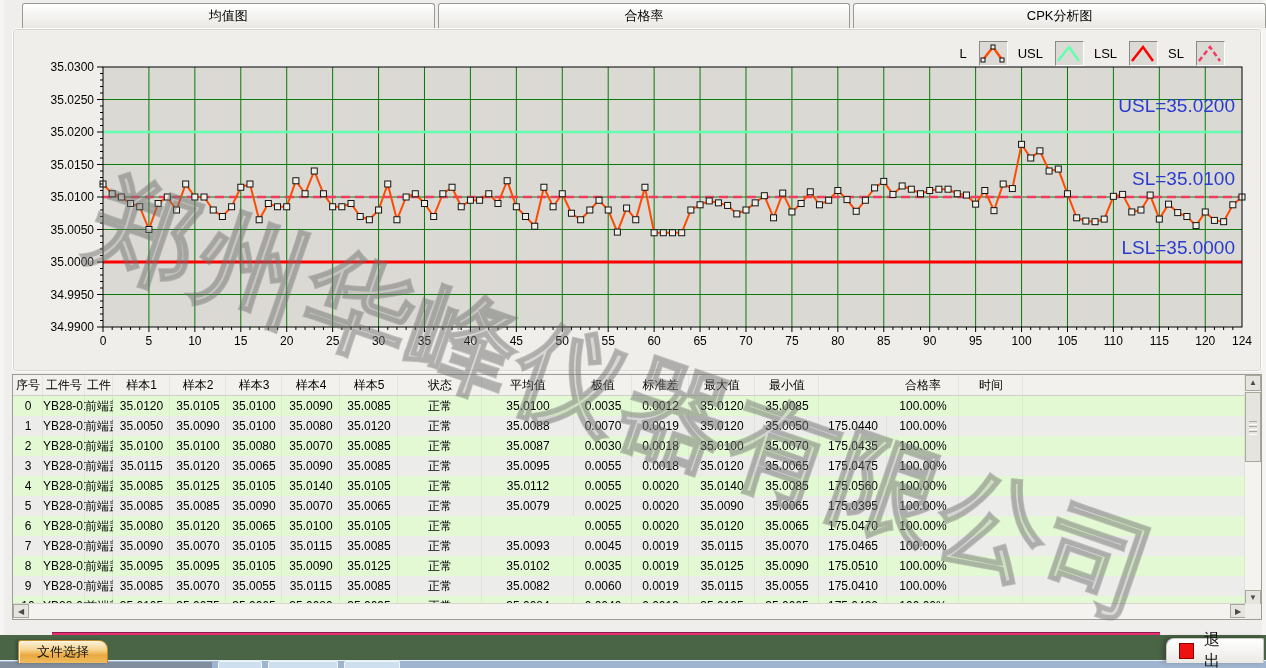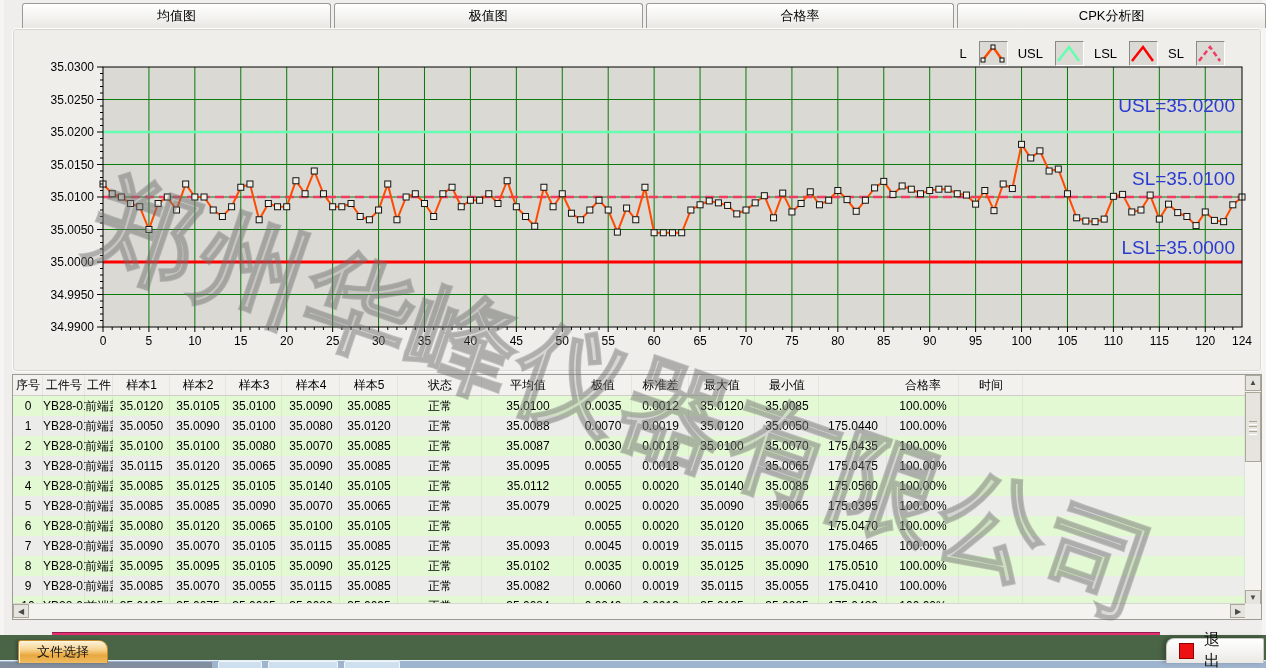--- a/index.html
+++ b/index.html
@@ -66,21 +66,20 @@
   #bottom-sliver{position:absolute;left:0;top:660px;width:1266px;height:8px;background:#9FB4CE;border-top:1px solid #E6EEF8;box-sizing:border-box;z-index:3;}
   #bottom-sliver .seg-dark{position:absolute;left:0;top:1px;width:212px;height:7px;background:#828E9E;}
   .task-btn{position:absolute;top:0;height:8px;background:#CEDFF0;border:1px solid #F2F7FC;border-bottom:none;border-radius:2px 2px 0 0;box-sizing:border-box;}
 </style>
 </head>
 <body>
 
 <div id="window">
   <div id="tabbar">
       <div class="tab">均值图</div>
-      <div class="tab">极值图</div>
       <div class="tab">合格率</div>
       <div class="tab">CPK分析图</div>
     </div>
 
   <div id="chart-panel">
     <div id="legend">
         <span class="legend-label">L</span>
         <span class="legend-icon"><svg width="25" height="21">
             <polyline points="2,19 13,5 23,19" fill="none" stroke="#FF4A00" stroke-width="2.5"></polyline>
             <rect x="1" y="16" width="4" height="4" fill="#EFEFE8" stroke="#111"></rect>

